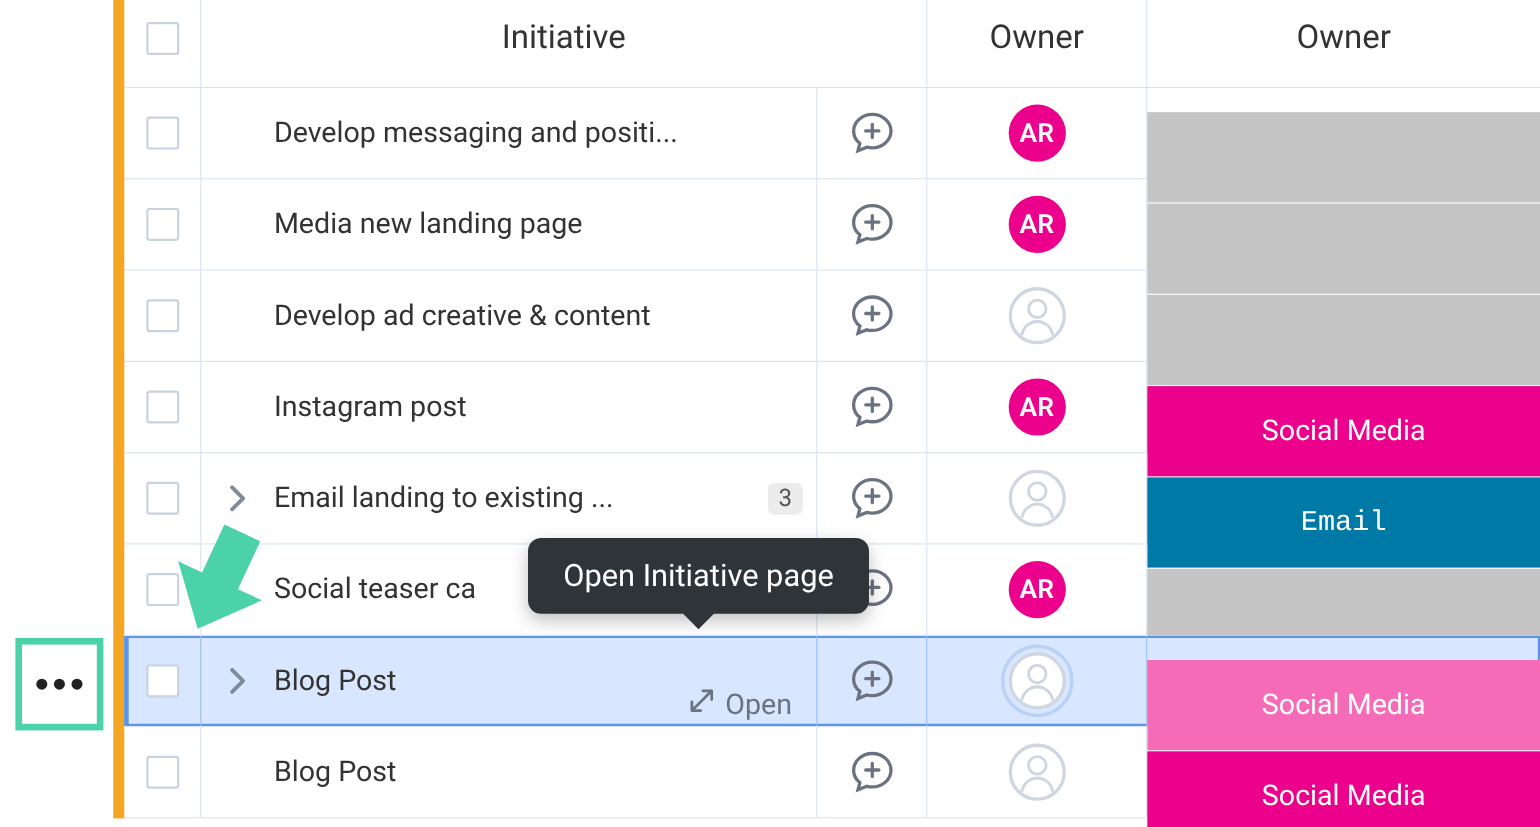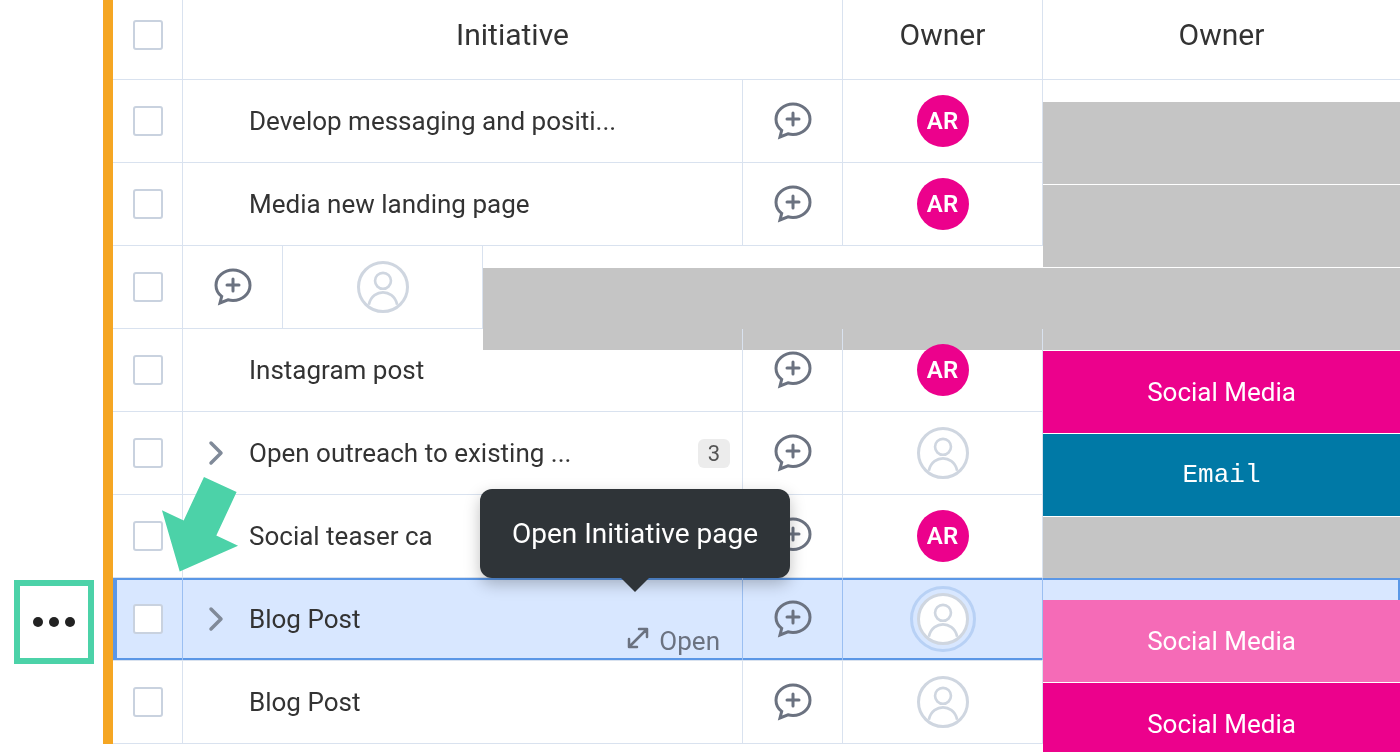--- a/index.html
+++ b/index.html
@@ -138,21 +138,21 @@
   }
   .open-btn svg { width:26px; height:26px; }
 
   
   .tooltip {
     position:absolute;
     left:480px; top:489px;
     background:#2f3438;
     color:#fff;
     font-size:28px;
-    padding:28px 32px;
+    padding:18px 32px;
     border-radius:12px;
     white-space:nowrap;
     z-index:50;
     box-shadow:0 6px 16px rgba(0,0,0,0.25);
   }
   .tooltip::after {
     content:"";
     position:absolute;
     bottom:-14px; left:50%;
     transform:translateX(-50%);
@@ -267,20 +267,26 @@
           <div class="avatar filled">AR</div>
         </div>
         <div class="cell type type-gray">
           <div class="type-fill"></div>
         </div>
       </div>
       <div class="row">
         <div class="cell check">
           <div class="checkbox"></div>
         </div>
+        <div class="cell init">
+          <div class="init-content">
+            <div class="indent-spacer"></div>
+            <div class="init-text">Develop ad creative &amp; content</div>
+          </div>
+        </div>
         <div class="cell chat">
           <span class="chat-icon"><svg width="40" height="40" viewBox="0 0 40 40">
               <use href="#chat-plus"></use>
             </svg></span>
         </div>
         <div class="cell owner">
           <div class="avatar empty">
             <svg width="52" height="52" viewBox="0 0 52 52">
               <use href="#person"></use>
             </svg>
@@ -316,21 +322,21 @@
         <div class="cell check">
           <div class="checkbox"></div>
         </div>
         <div class="cell init">
           <div class="init-content">
             <div class="expand-caret">
               <svg width="26" height="28" viewBox="0 0 26 28">
                 <use href="#chevron-right"></use>
               </svg>
             </div>
-            <div class="init-text">Open outreach to existing ...</div>
+            <div class="init-text">Email landing to existing ...</div>
             <div class="count-badge">3</div>
           </div>
         </div>
         <div class="cell chat">
           <span class="chat-icon"><svg width="40" height="40" viewBox="0 0 40 40">
               <use href="#chat-plus"></use>
             </svg></span>
         </div>
         <div class="cell owner">
           <div class="avatar empty">

